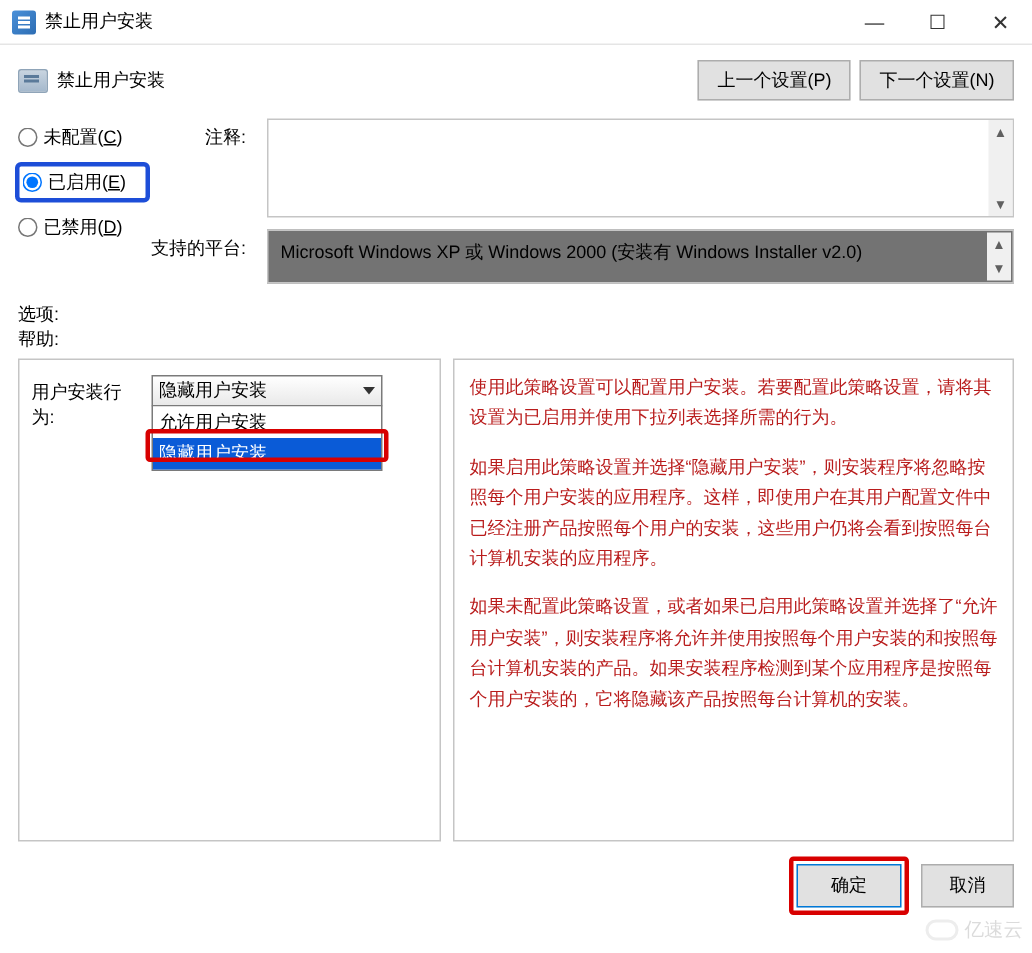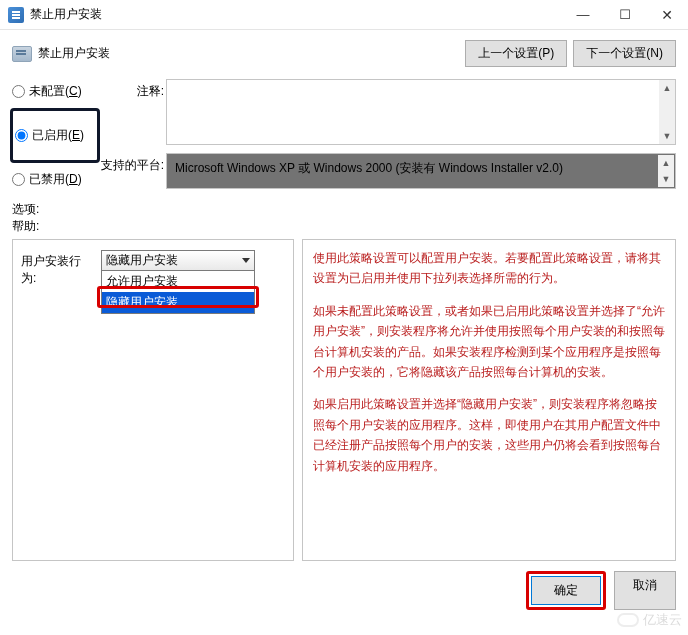--- a/index.html
+++ b/index.html
@@ -15,23 +15,23 @@
   .subheader .sicon { width: 20px; height: 16px; margin-right: 6px; background: linear-gradient(#c8d4e0,#a4b8cc); border: 1px solid #8fa4b8; border-radius: 2px; position: relative; }
   .subheader .sicon::after { content:""; position:absolute; width:10px; height:2px; background:#5a7a9a; top:3px; left:3px; box-shadow:0 3px 0 #5a7a9a; }
   .subheader .stitle { flex: 1; font-size: 12px; color: #000; }
   .navbtns { display: flex; gap: 6px; }
   .btn { border: 1px solid #adadad; background: #e1e1e1; padding: 4px 12px; font-size: 12px; cursor: default; min-width: 94px; }
   .cfgrow { display: flex; padding: 6px 12px 4px 12px; align-items: flex-start; }
   .radios { display: flex; flex-direction: column; gap: 10px; width: 86px; padding-top: 4px; }
   .radio { display: flex; align-items: center; gap: 4px; font-size: 12px; }
   .radio input { margin: 0; }
   .radio .u { text-decoration: underline; }
-  .highlight-red { border: 3px solid #0f172a; border-radius: 4px; padding: 16px 2px; margin: -2px -2px; }
+  .highlight-red { border: 3px solid #1d4ed8; border-radius: 4px; padding: 2px 2px; margin: -2px -2px; }
   .rightcol { flex: 1; display: flex; flex-direction: column; gap: 8px; }
-  .fieldrow { display: flex; align-items: flex-start; gap: 2px; }
+  .fieldrow { display: flex; align-items: flex-start; gap: 14px; }
   .flabel { width: 66px; text-align: right; color: #000; padding-top: 4px; }
   .commentbox { flex: 1; height: 66px; border: 1px solid #c5c5c5; background: #fff; position: relative; padding: 3px 18px 3px 3px; resize: none; font-family: inherit; font-size: 12px; }
   .vscroll { position: absolute; right: 1px; top: 1px; bottom: 1px; width: 16px; background: #f0f0f0; display:flex; flex-direction:column; justify-content:space-between; }
   .varrow { height: 16px; display:flex; align-items:center; justify-content:center; color:#606060; font-size:9px; }
   .platformbox { flex: 1; height: 36px; border: 1px solid #c5c5c5; background: #737373; padding: 6px 18px 6px 8px; color: #000; position: relative; }
   .secheaders { display: flex; padding: 8px 12px 4px 12px; flex-direction: column; }
   .secheaders .sh-left { width: 288px; }
   .secheaders .sh-right { flex: 1; }
   .mainrow { display: flex; padding: 0 12px; gap: 0; }
   .leftpanel { width: 282px; border: 1px solid #c5c5c5; height: 322px; padding: 10px 8px; }
@@ -40,21 +40,21 @@
   .ddwrap { position: relative; width: 154px; }
   .ddsel { width: 100%; height: 21px; border: 1px solid #7a7a7a; background: linear-gradient(#fff,#e9e9e9); font-size: 12px; display: flex; align-items: center; padding: 0 4px; justify-content: space-between; }
   .ddcaret { border-left: 4px solid transparent; border-right: 4px solid transparent; border-top: 5px solid #333; }
   .ddlist { position: absolute; top: 20px; left: 0; width: 100%; border: 1px solid #7a7a7a; background: #fff; font-family: Liberation Mono, monospace; }
   .dditem { padding: 2px 4px; font-size: 12px; }
   .dditem.normal { background: #fff; color: #000; }
   .dditem.selected { background: #0a5bd7; color: #fff; }
   .highlight-red-bottom { position: absolute; left: -4px; width: calc(100% + 8px); top: 36px; height: 22px; border: 3px solid #d80000; border-radius: 3px; pointer-events:none; }
   .rightpanel { flex: 1; border: 1px solid #c5c5c5; border-left: 1px solid #c5c5c5; height: 322px; padding: 8px 10px; line-height: 1.7; color: #b91c1c; margin-left: 8px; overflow: hidden; }
   .para { margin-bottom: 12px; }
-  .footer { display: flex; justify-content: flex-end; padding: 10px 12px; gap: 8px; }
+  .footer { display: flex; justify-content: flex-end; align-items: center; padding: 10px 12px; gap: 8px; }
   .btn-ok { border: 3px solid #d80000; border-radius: 3px; padding: 2px; }
   .btn-ok .inner { border: 1px solid #0078d7; background: #e1e1e1; padding: 5px 22px; font-size: 12px; }
   .btn-cancel { border: 1px solid #adadad; background: #e1e1e1; padding: 5px 18px; font-size: 12px; }
   .watermark { position: absolute; right: 6px; bottom: 6px; opacity: 0.35; display:flex; align-items:center; gap:4px; color:#999; font-size:13px; }
   .watermark .cloud { width: 22px; height: 14px; border: 2px solid #ccc; border-radius: 10px; }
 </style>
 </head>
 <body>
 
 <div class="titlebar">
@@ -134,22 +134,22 @@
         <div class="ddlist">
           <div class="dditem normal">允许用户安装</div>
           <div class="dditem selected">隐藏用户安装</div>
         </div>
         <div class="highlight-red-bottom"></div>
       </div>
     </div>
   </div>
   <div class="rightpanel">
     <div class="para">使用此策略设置可以配置用户安装。若要配置此策略设置，请将其设置为已启用并使用下拉列表选择所需的行为。</div>
+    <div class="para">如果启用此策略设置并选择“隐藏用户安装”，则安装程序将忽略按照每个用户安装的应用程序。这样，即使用户在其用户配置文件中已经注册产品按照每个用户的安装，这些用户仍将会看到按照每台计算机安装的应用程序。</div>
     <div class="para">如果未配置此策略设置，或者如果已启用此策略设置并选择了“允许用户安装”，则安装程序将允许并使用按照每个用户安装的和按照每台计算机安装的产品。如果安装程序检测到某个应用程序是按照每个用户安装的，它将隐藏该产品按照每台计算机的安装。</div>
-    <div class="para">如果启用此策略设置并选择“隐藏用户安装”，则安装程序将忽略按照每个用户安装的应用程序。这样，即使用户在其用户配置文件中已经注册产品按照每个用户的安装，这些用户仍将会看到按照每台计算机安装的应用程序。</div>
   </div>
 </div>
 
 <div class="footer">
   <div class="btn-ok">
     <div class="inner">确定</div>
   </div>
   <div class="btn-cancel">取消</div>
 </div>
 

